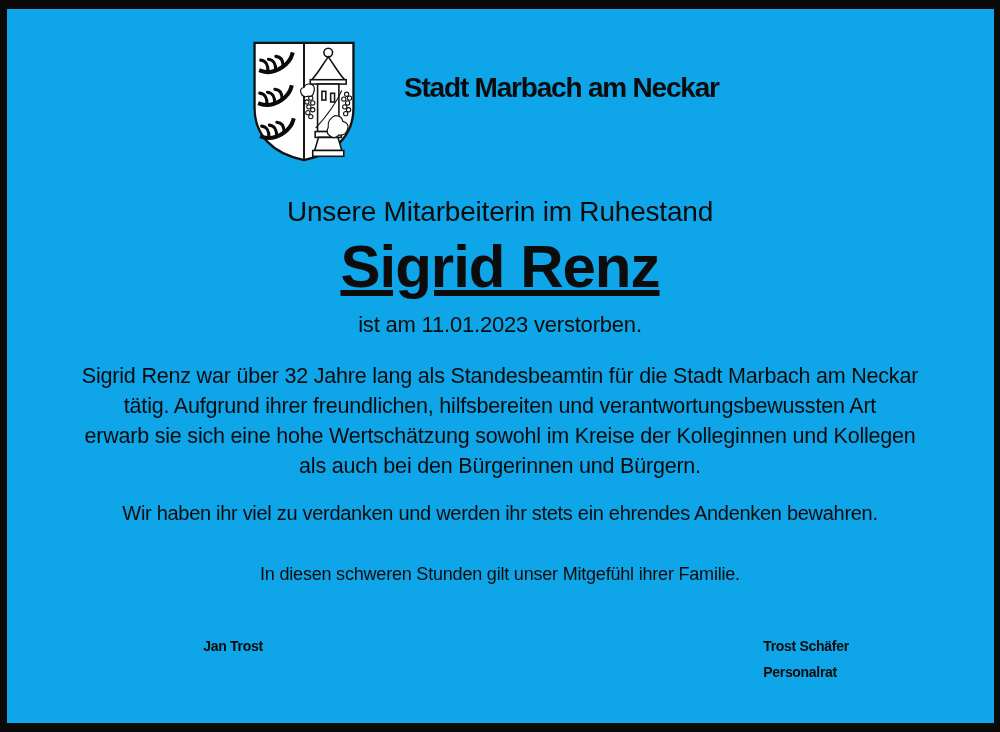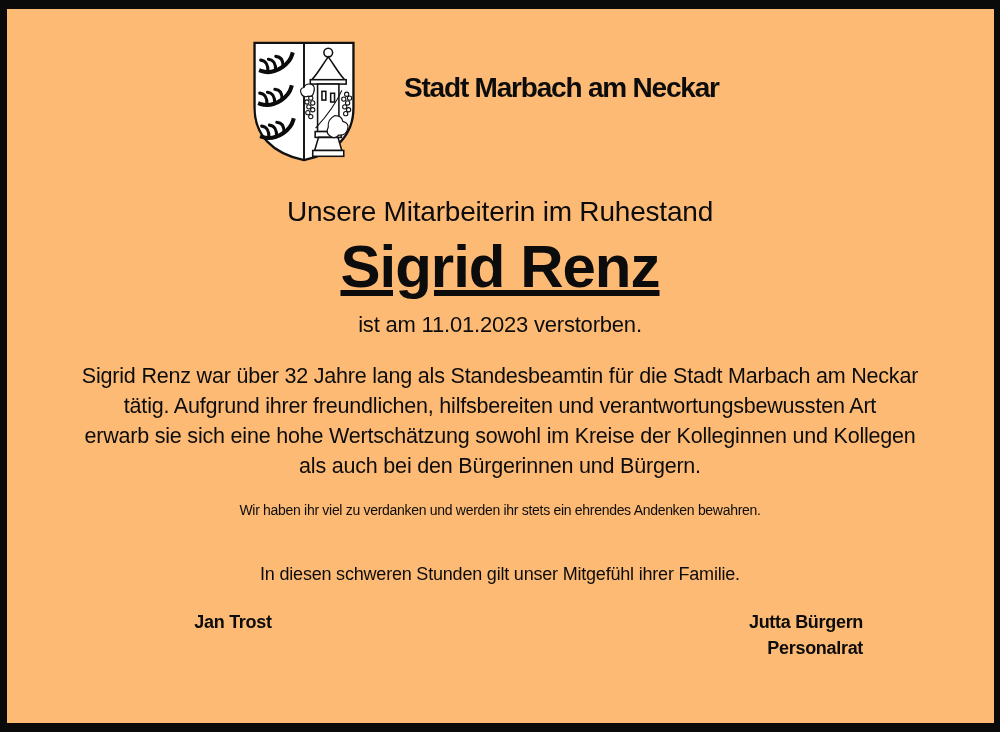--- a/index.html
+++ b/index.html
@@ -5,21 +5,21 @@
 <style>
   html, body { margin: 0; padding: 0; }
   body {
     width: 1000px; height: 732px;
     background: #ffffff;
     font-family: "Liberation Sans", sans-serif;
     color: #0c0c0c;
     position: relative;
     overflow: hidden;
   }
-  .sheet { position: absolute; inset: 0; background: #fdba74; }
+  .sheet { position: absolute; inset: 0; background: #0ea5e9; }
   .frame {
     position: absolute; inset: 0;
     border-style: solid;
     border-color: #0a0a0a;
     border-width: 9px 6px 9px 7px;
     pointer-events: none;
     z-index: 5;
   }
   .coat-of-arms {
     position: absolute;
@@ -53,29 +53,29 @@
   .obituary-paragraph {
     position: absolute;
     left: 0; right: 0;
     top: 361px;
     text-align: center;
     font-size: 21.5px;
     line-height: 30px;
     letter-spacing: -0.2px;
   }
   .obituary-paragraph div { white-space: nowrap; }
-  .tribute-line    { top: 502px; font-size: 14px; letter-spacing: -0.3px; }
+  .tribute-line    { top: 502px; font-size: 20px; letter-spacing: -0.3px; }
   .condolence-line { top: 564px; font-size: 18px; letter-spacing: -0.2px; }
   .signature {
     position: absolute;
-    top: 609px;
+    top: 633px;
     transform: translateX(-50%);
-    text-align: right;
+    text-align: left;
     font-weight: bold;
-    font-size: 18px;
+    font-size: 14px;
     line-height: 26px;
     letter-spacing: -0.3px;
     white-space: nowrap;
   }
   .signature-left  { left: 233px; }
   .signature-right { left: 806px; }
   .coa-stroke { fill: none; stroke: #111111; stroke-width: 1.6; }
   .coa-fillw  { fill: #ffffff; stroke: #111111; stroke-width: 1.6; }
 </style>
 </head>
@@ -165,17 +165,17 @@
   </div>
 
   <div class="centered tribute-line">Wir haben ihr viel zu verdanken und werden ihr stets ein ehrendes Andenken bewahren.</div>
 
   <div class="centered condolence-line">In diesen schweren Stunden gilt unser Mitgefühl ihrer Familie.</div>
 
   <div class="signature signature-left">
     <div>Jan Trost</div>
   </div>
   <div class="signature signature-right">
-    <div>Jutta Bürgern</div>
+    <div>Trost Schäfer</div>
     <div>Personalrat</div>
   </div>
 
 </div>
 
 </body></html>

